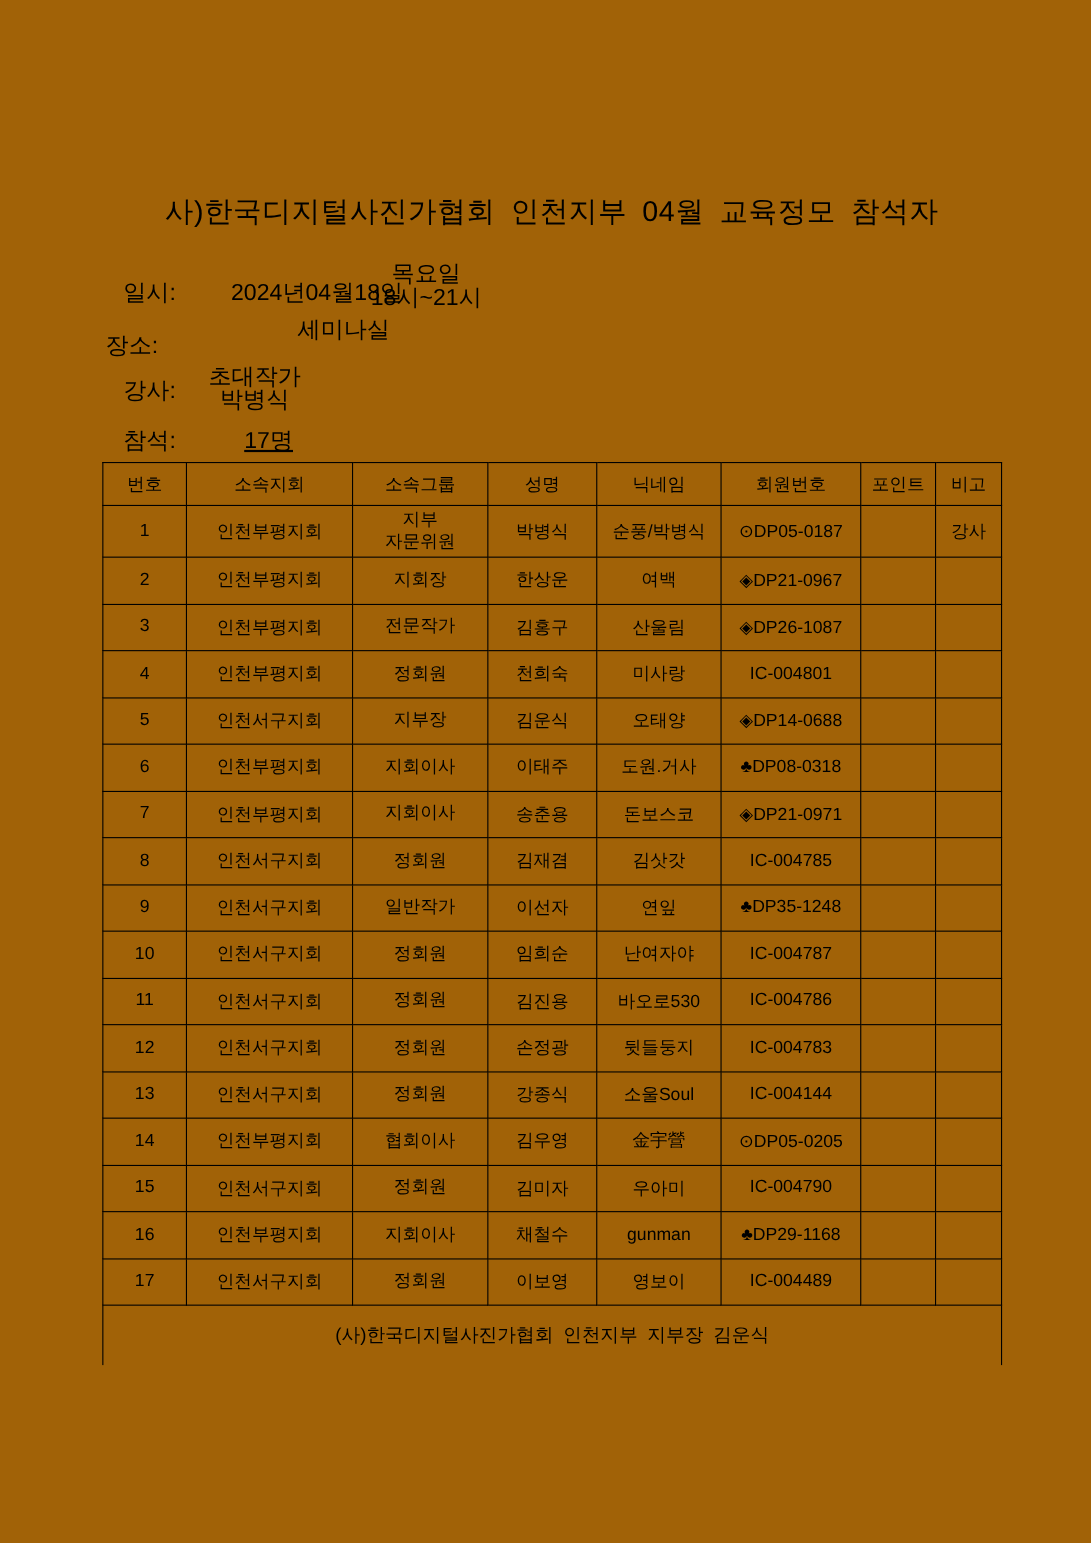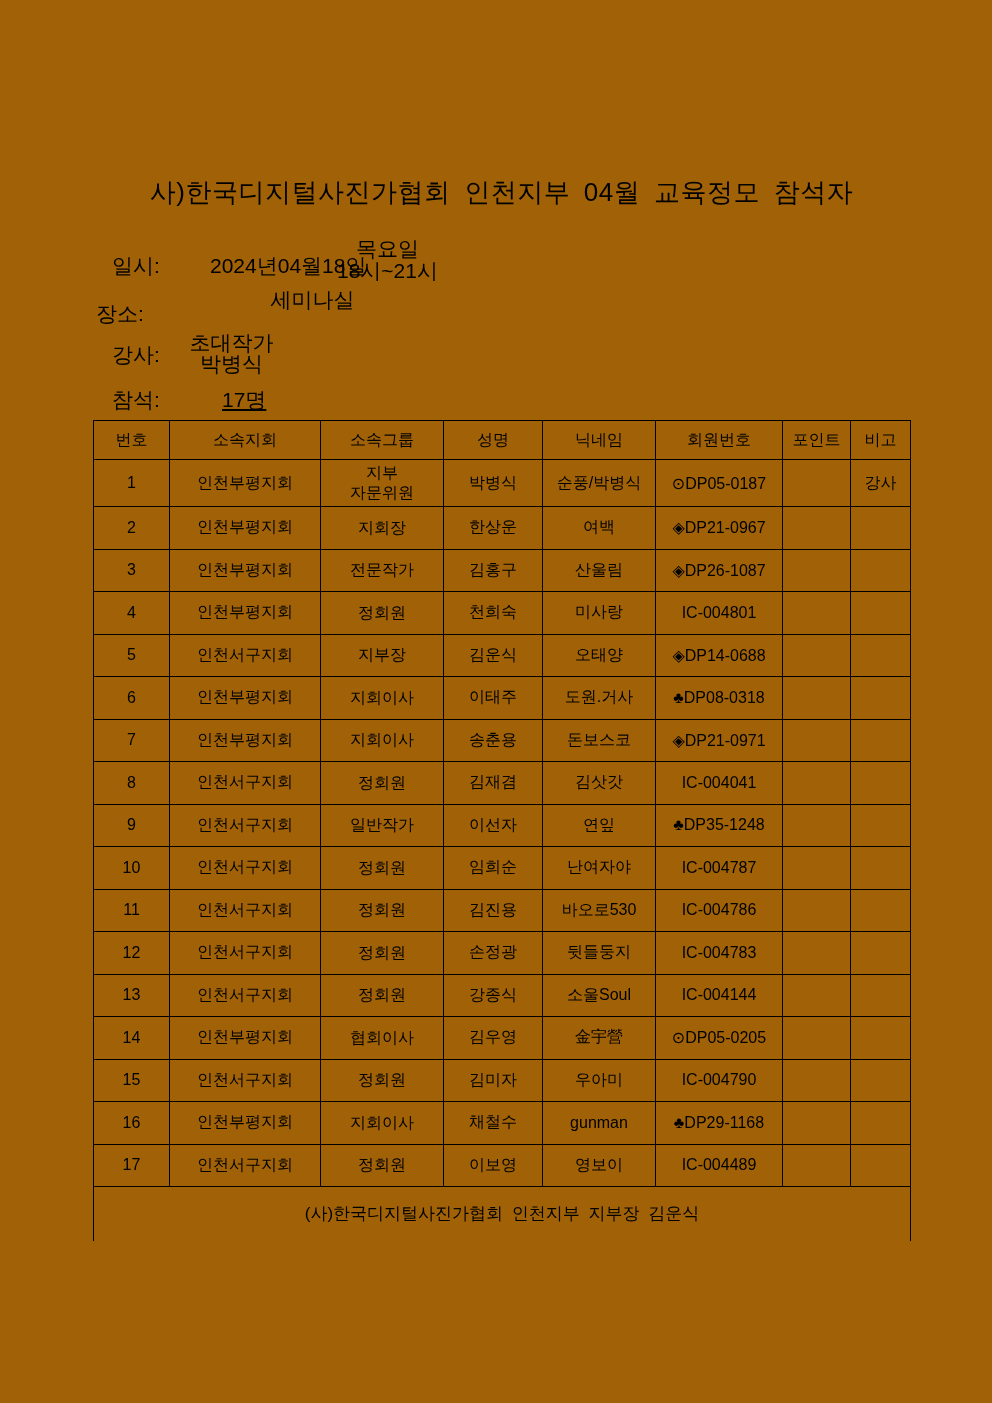--- a/index.html
+++ b/index.html
@@ -186,21 +186,21 @@
     <td>◈DP21-0971</td>
     <td></td>
     <td></td>
   </tr>
         <tr>
     <td>8</td>
     <td>인천서구지회</td>
     <td class="col-group">정회원</td>
     <td>김재겸</td>
     <td>김삿갓</td>
-    <td>IC-004041</td>
+    <td>IC-004785</td>
     <td></td>
     <td></td>
   </tr>
         <tr>
     <td>9</td>
     <td>인천서구지회</td>
     <td class="col-group">일반작가</td>
     <td>이선자</td>
     <td>연잎</td>
     <td>♣DP35-1248</td>

